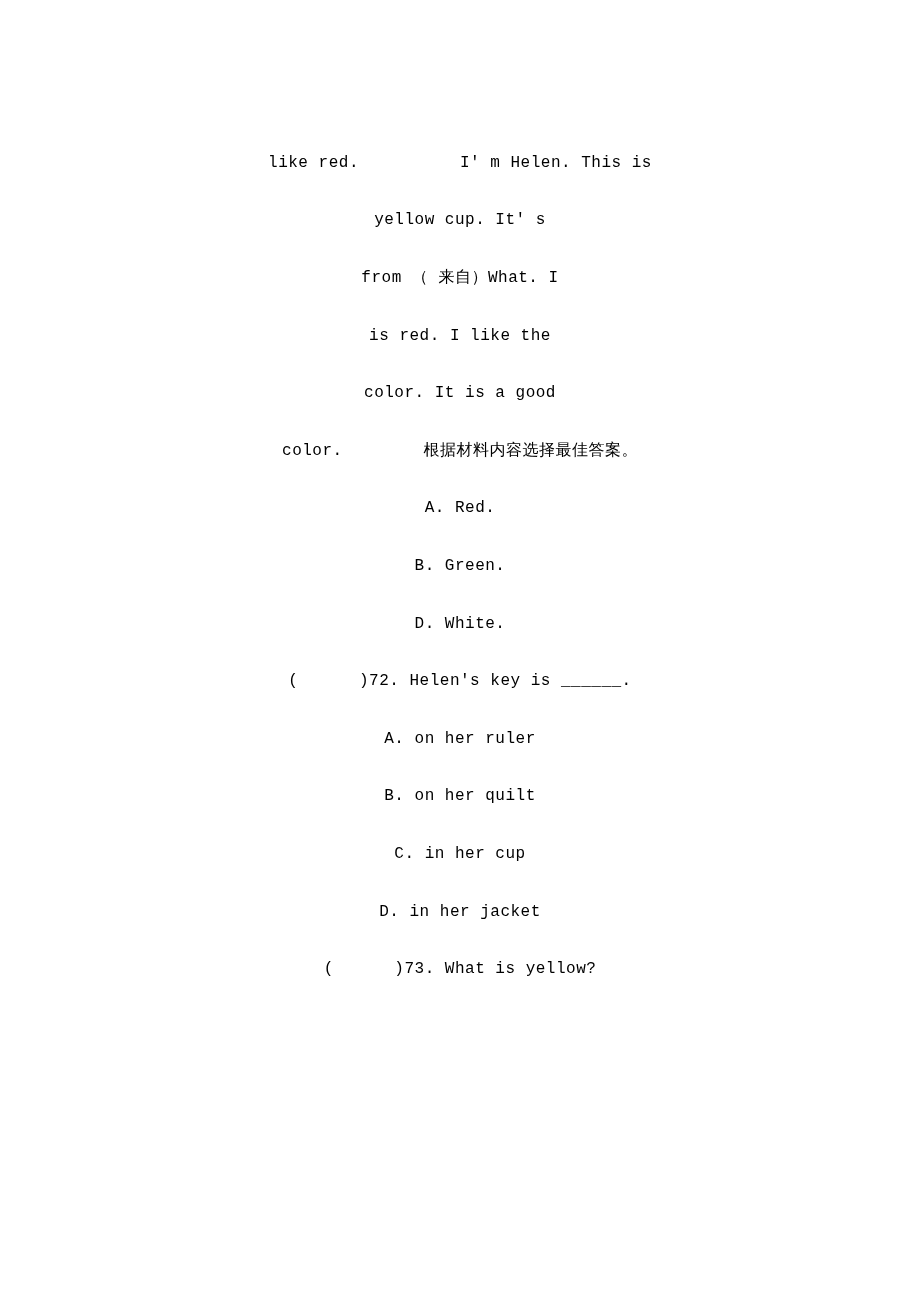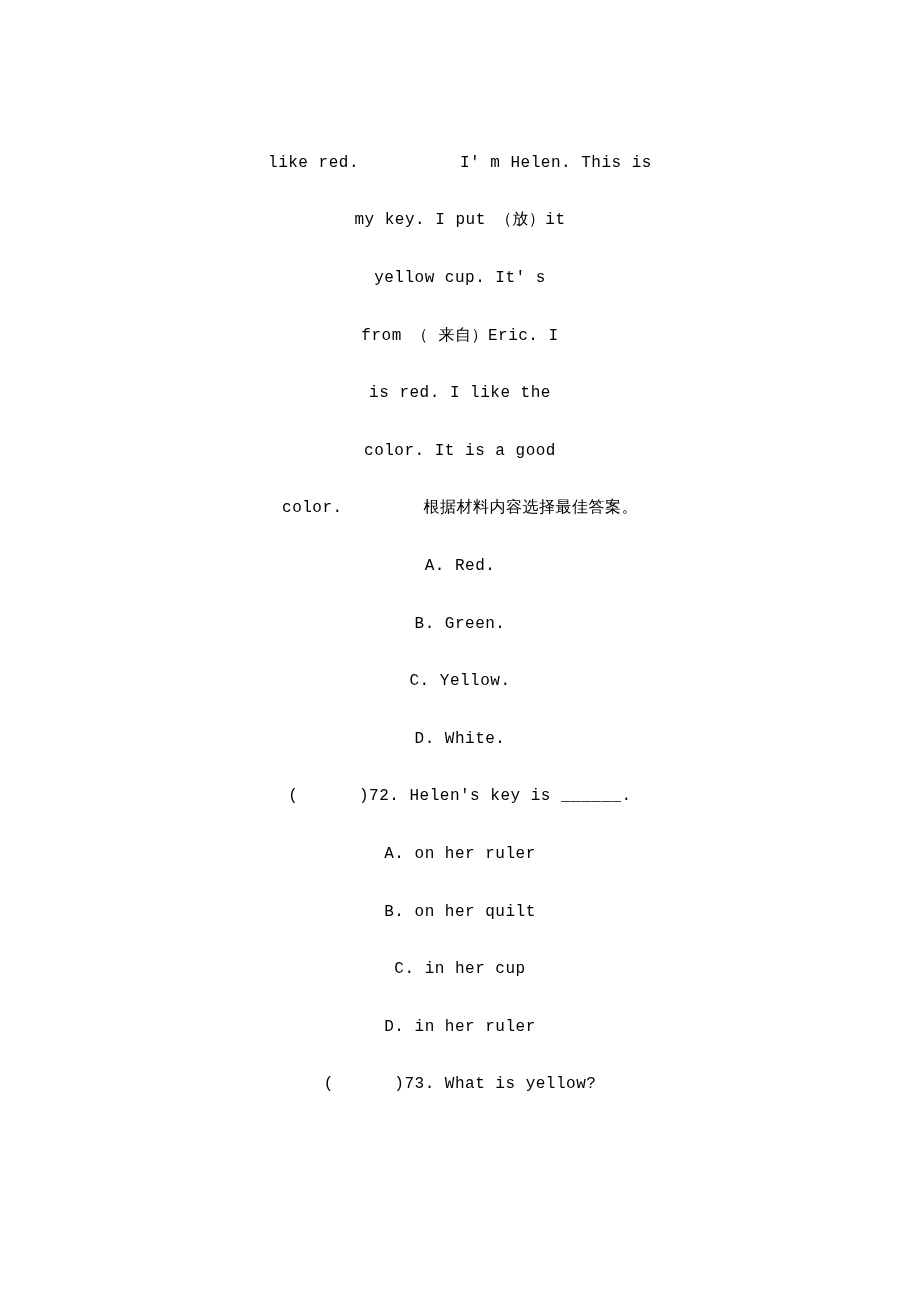--- a/index.html
+++ b/index.html
@@ -23,35 +23,33 @@
     .mono {
       font-family: "SimSun", "Courier New", monospace;
       letter-spacing: 0.5px;
     }
   </style>
 </head>
 <body>
 
 <div class="page mono">
 <span class="line">like red.          I' m Helen. This is</span>
-<span class="line">my key. I put （放）it</span>
 <span class="line">yellow cup. It' s</span>
-<span class="line">from （ 来自）Eric. I</span>
+<span class="line">from （ 来自）What. I</span>
 <span class="line">is red. I like the</span>
 <span class="line">color. It is a good</span>
 <span class="line">color.        根据材料内容选择最佳答案。</span>
 <span class="line">A. Red.</span>
 <span class="line">B. Green.</span>
-<span class="line">C. Yellow.</span>
 <span class="line">D. White.</span>
 <span class="line">(      )72. Helen's key is ______.</span>
 <span class="line">A. on her ruler</span>
 <span class="line">B. on her quilt</span>
 <span class="line">C. in her cup</span>
-<span class="line">D. in her ruler</span>
+<span class="line">D. in her jacket</span>
 <span class="line">(      )73. What is yellow?</span>
 
 
 
 
 
 
 
 
 

